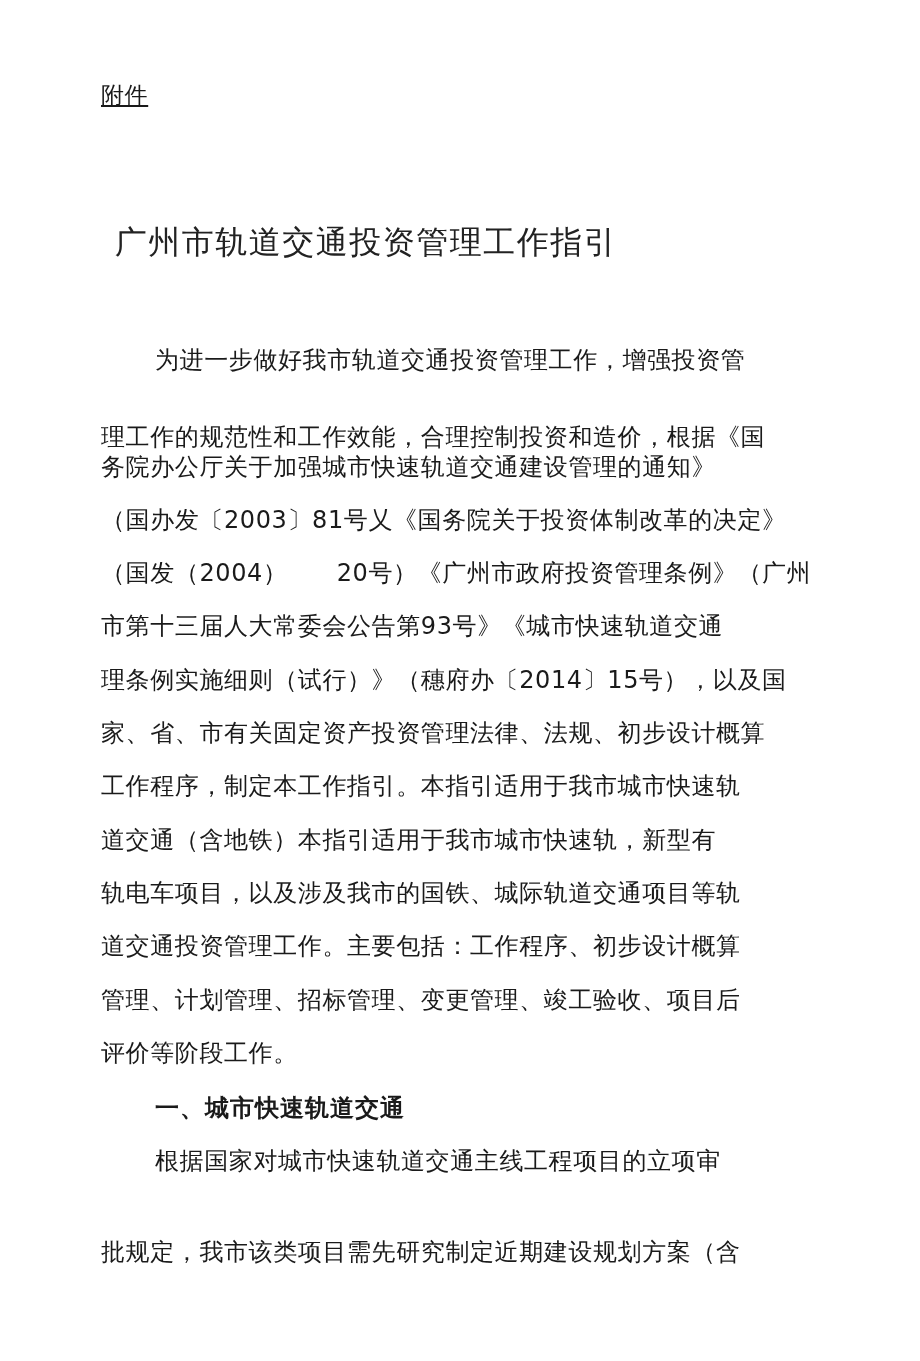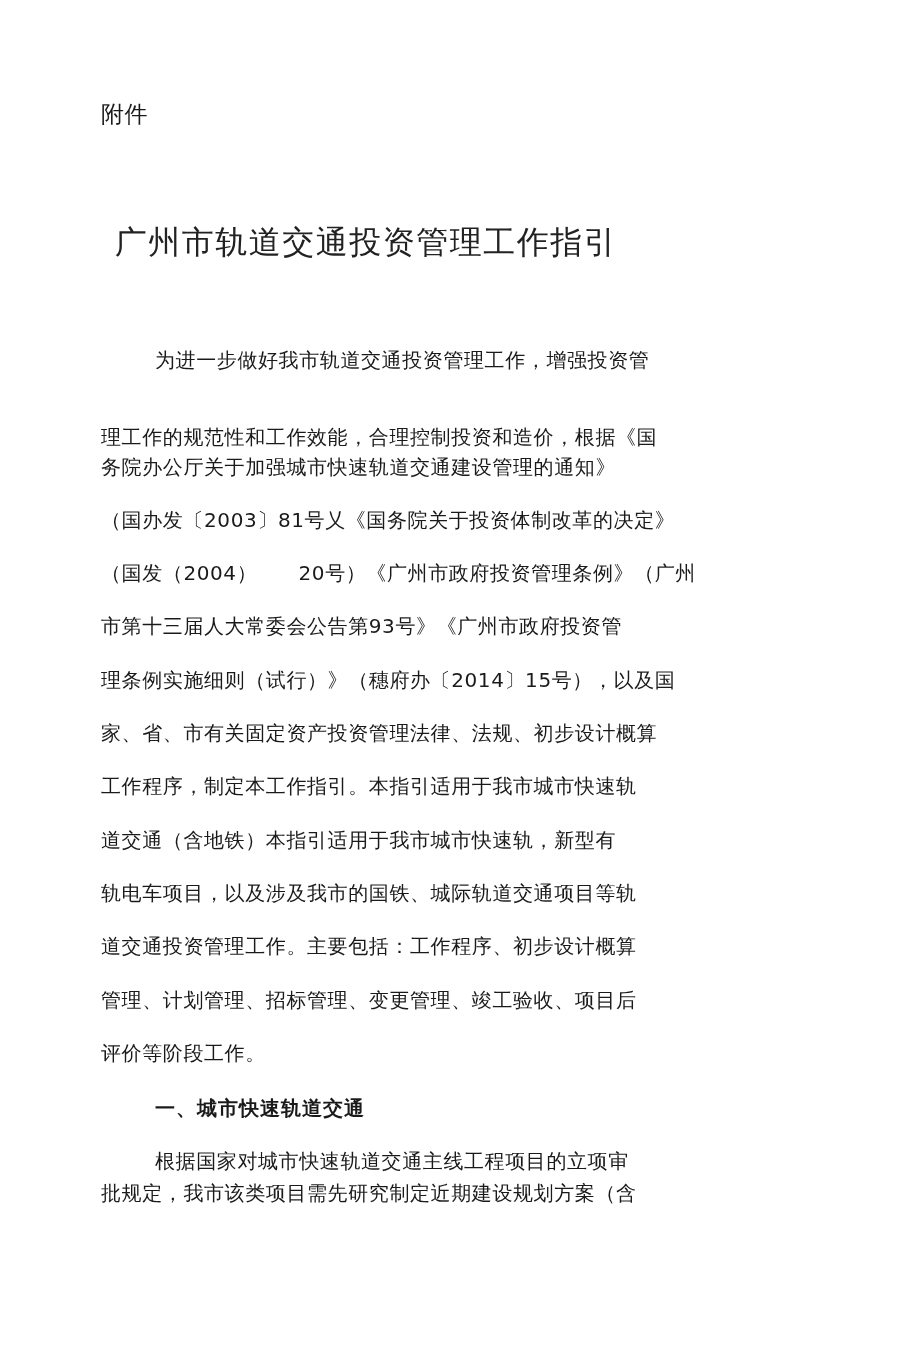--- a/index.html
+++ b/index.html
@@ -3,23 +3,23 @@
 <meta charset="utf-8">
 <style>
   html, body { margin: 0; padding: 0; background: #ffffff; }
   body {
     width: 920px; height: 1361px; position: relative; overflow: hidden;
     font-family: "DejaVu Sans", "Liberation Sans", sans-serif;
     color: #1a1a1a;
   }
   .line {
     position: absolute; left: 101px; white-space: nowrap;
-    font-size: 20px; line-height: 30px; letter-spacing: 0.6px;
+    font-size: 24px; line-height: 30px; letter-spacing: 0.6px;
   }
-  .label { top: 99px; font-size: 23px; }
+  .label { top: 80px; font-size: 23px; text-decoration: underline; }
   .title {
     position: absolute; top: 222px; left: 0; width: 732px; text-align: center;
     font-size: 32px; line-height: 40px; letter-spacing: 1.5px; color: #222;
   }
   .indent { left: 155px; }
   .heading { font-weight: bold; letter-spacing: 1px; text-align: center; }
 </style>
 </head>
 <body>
 
@@ -27,30 +27,30 @@
   <div class="line label">附件</div>
 
   <div class="title">广州市轨道交通投资管理工作指引</div>
 
   <div>
     <div class="line indent" style="top:345px">为进一步做好我市轨道交通投资管理工作，增强投资管</div>
     <div class="line" style="top:422px">理工作的规范性和工作效能，合理控制投资和造价，根据《国</div>
     <div class="line" style="top:452px">务院办公厅关于加强城市快速轨道交通建设管理的通知》</div>
     <div class="line" style="top:505px">（国办发〔2003〕81号乂《国务院关于投资体制改革的决定》</div>
     <div class="line" style="top:558px">（国发（2004）　　20号）《广州市政府投资管理条例》（广州</div>
-    <div class="line" style="top:611px">市第十三届人大常委会公告第93号》《广州市政府投资管</div>
+    <div class="line" style="top:611px">市第十三届人大常委会公告第93号》《城市快速轨道交通</div>
     <div class="line" style="top:665px">理条例实施细则（试行）》（穗府办〔2014〕15号），以及国</div>
     <div class="line" style="top:718px">家、省、市有关固定资产投资管理法律、法规、初步设计概算</div>
     <div class="line" style="top:771px">工作程序，制定本工作指引。本指引适用于我市城市快速轨</div>
     <div class="line" style="top:825px">道交通（含地铁）本指引适用于我市城市快速轨，新型有</div>
     <div class="line" style="top:878px">轨电车项目，以及涉及我市的国铁、城际轨道交通项目等轨</div>
     <div class="line" style="top:931px">道交通投资管理工作。主要包括：工作程序、初步设计概算</div>
     <div class="line" style="top:985px">管理、计划管理、招标管理、变更管理、竣工验收、项目后</div>
     <div class="line" style="top:1038px">评价等阶段工作。</div>
   </div>
 
   <div class="line indent heading" style="top:1093px">一、城市快速轨道交通</div>
 
   <div>
     <div class="line indent" style="top:1146px">根据国家对城市快速轨道交通主线工程项目的立项审</div>
-    <div class="line" style="top:1178px">批规定，我市该类项目需先研究制定近期建设规划方案（含</div>
+    <div class="line" style="top:1237px">批规定，我市该类项目需先研究制定近期建设规划方案（含</div>
   </div>
 </div>
 
 </body></html>

